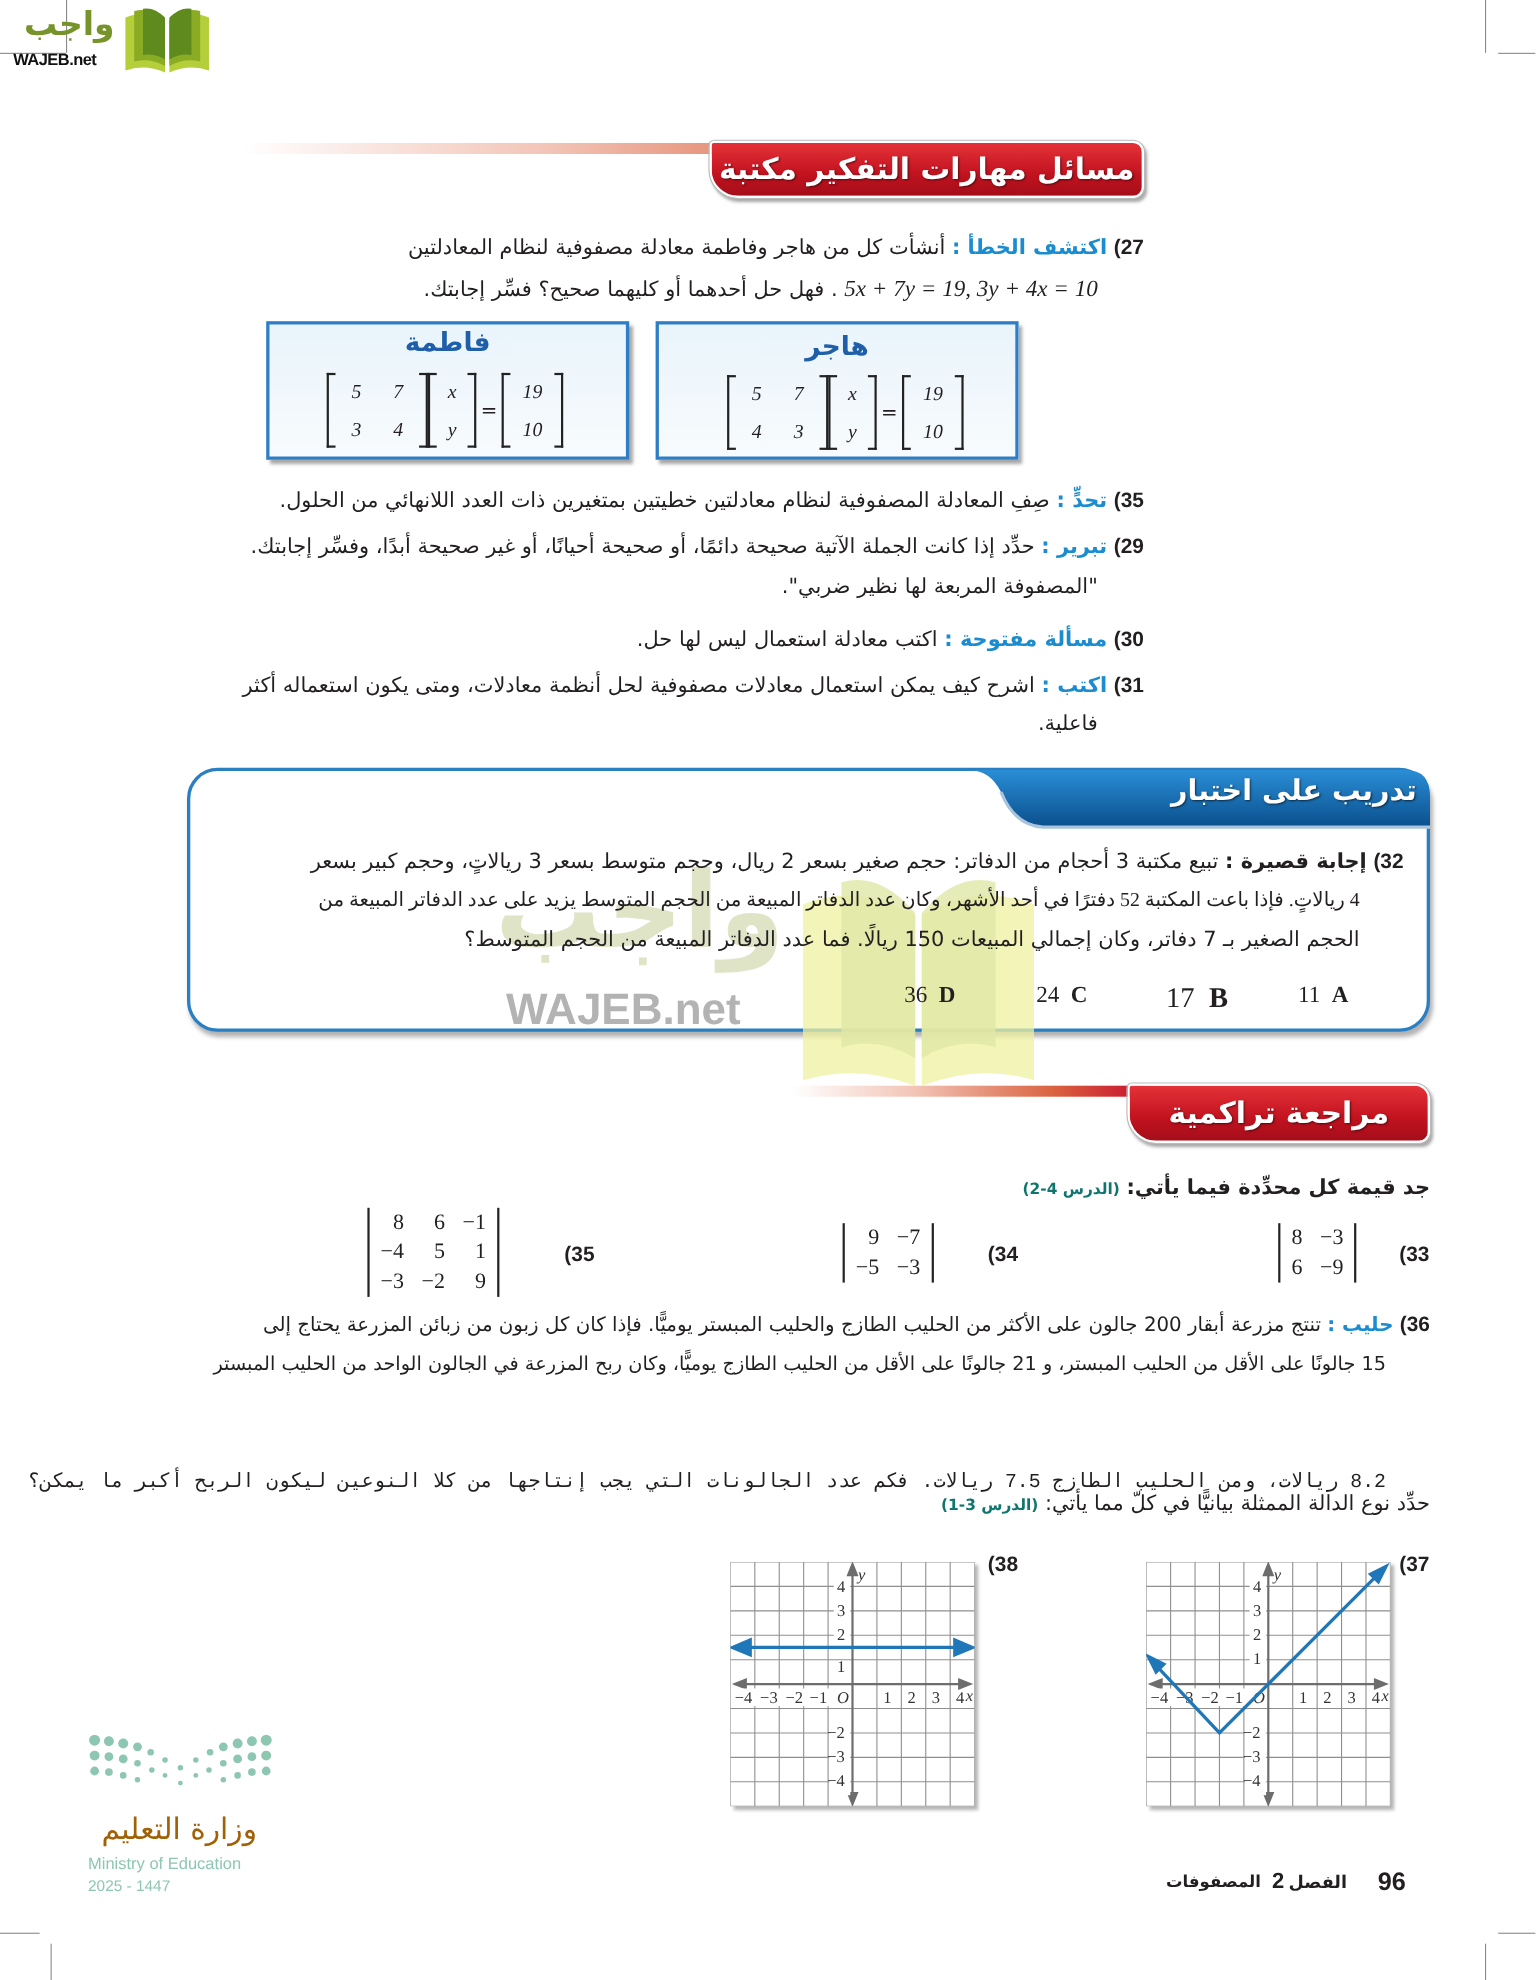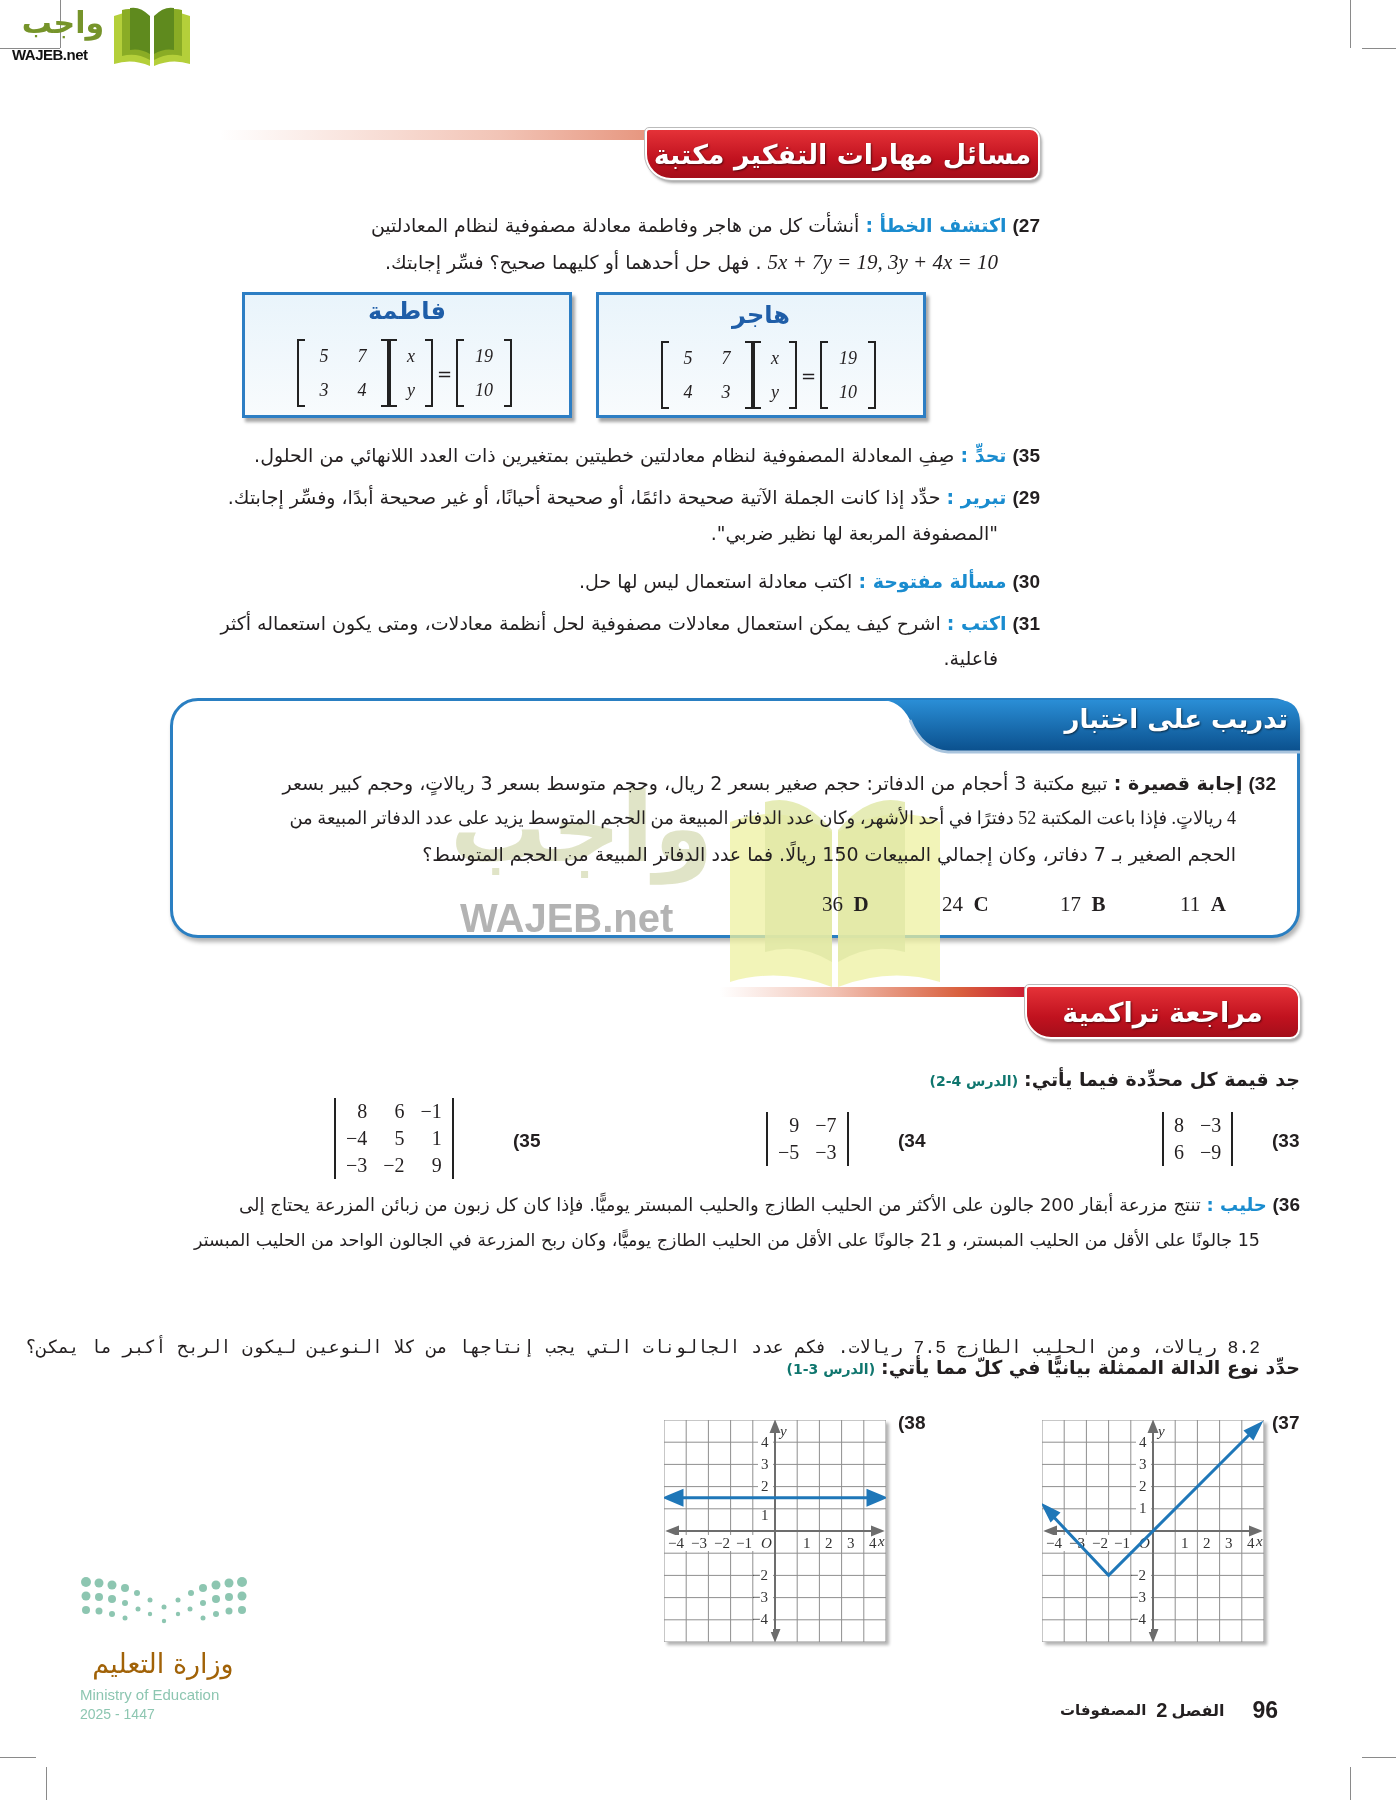--- a/index.html
+++ b/index.html
@@ -206,21 +206,21 @@
 <div class="abs rtl ar" style="right:160px; top:808px; width:1040px; font-size:18px;font-family:Liberation Serif, serif;">
   <span>4 ريالاتٍ. فإذا باعت المكتبة 52 دفترًا في أحد الأشهر، وكان عدد الدفاتر المبيعة من الحجم المتوسط يزيد على عدد الدفاتر المبيعة من</span>
 </div>
 <div class="abs rtl ar" style="right:160px; top:843px; width:1000px;">
   <span>الحجم الصغير بـ 7 دفاتر، وكان إجمالي المبيعات 150 ريالًا. فما عدد الدفاتر المبيعة من الحجم المتوسط؟</span>
 </div>
 
 <div class="abs" style="left:1180px; top:892px; font-family:'Liberation Serif', serif; font-size:21px;">
   <span>11</span>&nbsp;&nbsp;<b>A</b>
 </div>
-<div class="abs" style="left:1060px; top:892px; font-family:'Liberation Serif', serif; font-size:21px;">
+<div class="abs" style="left:1060px; top:892px; font-family:'Liberation Serif', serif; font-size:26px;">
   <span>17</span>&nbsp;&nbsp;<b>B</b>
 </div>
 <div class="abs" style="left:942px; top:892px; font-family:'Liberation Serif', serif; font-size:21px;">
   <span>24</span>&nbsp;&nbsp;<b>C</b>
 </div>
 <div class="abs" style="left:822px; top:892px; font-family:'Liberation Serif', serif; font-size:21px;">
   <span>36</span>&nbsp;&nbsp;<b>D</b>
 </div>
 
 <div class="fade-line" style="left:720px; top:987px; width:320px;"></div>
@@ -269,21 +269,21 @@
 </div>
 <div class="abs rtl ar" style="right:136px; top:1230px; width:1100px; font-size:17.5px;">
   <span>15 جالونًا على الأقل من الحليب المبستر، و 21 جالونًا على الأقل من الحليب الطازج يوميًّا، وكان ربح المزرعة في الجالون الواحد من الحليب المبستر</span>
 </div>
 <div class="abs rtl ar" style="right:136px; top:1338px; width:1100px; font-size:18px;font-family:Liberation Mono, monospace;">
   <span>8.2 ريالات، ومن الحليب الطازج 7.5 ريالات. فكم عدد الجالونات التي يجب إنتاجها من كلا النوعين ليكون الربح أكبر ما يمكن؟</span>
   <span class="lesson" style="margin-right:14px;">(الدرس 6-1)</span>
 </div>
 
 <div class="abs rtl ar" style="right:96px; top:1356px; width:600px;">
-  <span style="font-weight:bold;">حدِّد نوع الدالة الممثلة بيانيًّا في كلّ مما يأتي:</span>
+  <span style="font-weight:normal;">حدِّد نوع الدالة الممثلة بيانيًّا في كلّ مما يأتي:</span>
   <span class="lesson">(الدرس 3-1)</span>
 </div>
 
 <div class="abs num" style="left:1272px; top:1412px;">(37</div>
 <svg class="graph" style="left:1042px; top:1420px;" width="222" height="222" viewBox="0 0 222 222">
   <g stroke="#8f8f8f" stroke-width="1">
     <line x1="0" y1="0" x2="0" y2="222"></line>
       <line x1="22.2" y1="0" x2="22.2" y2="222"></line>
       <line x1="44.4" y1="0" x2="44.4" y2="222"></line>
       <line x1="66.6" y1="0" x2="66.6" y2="222"></line>

